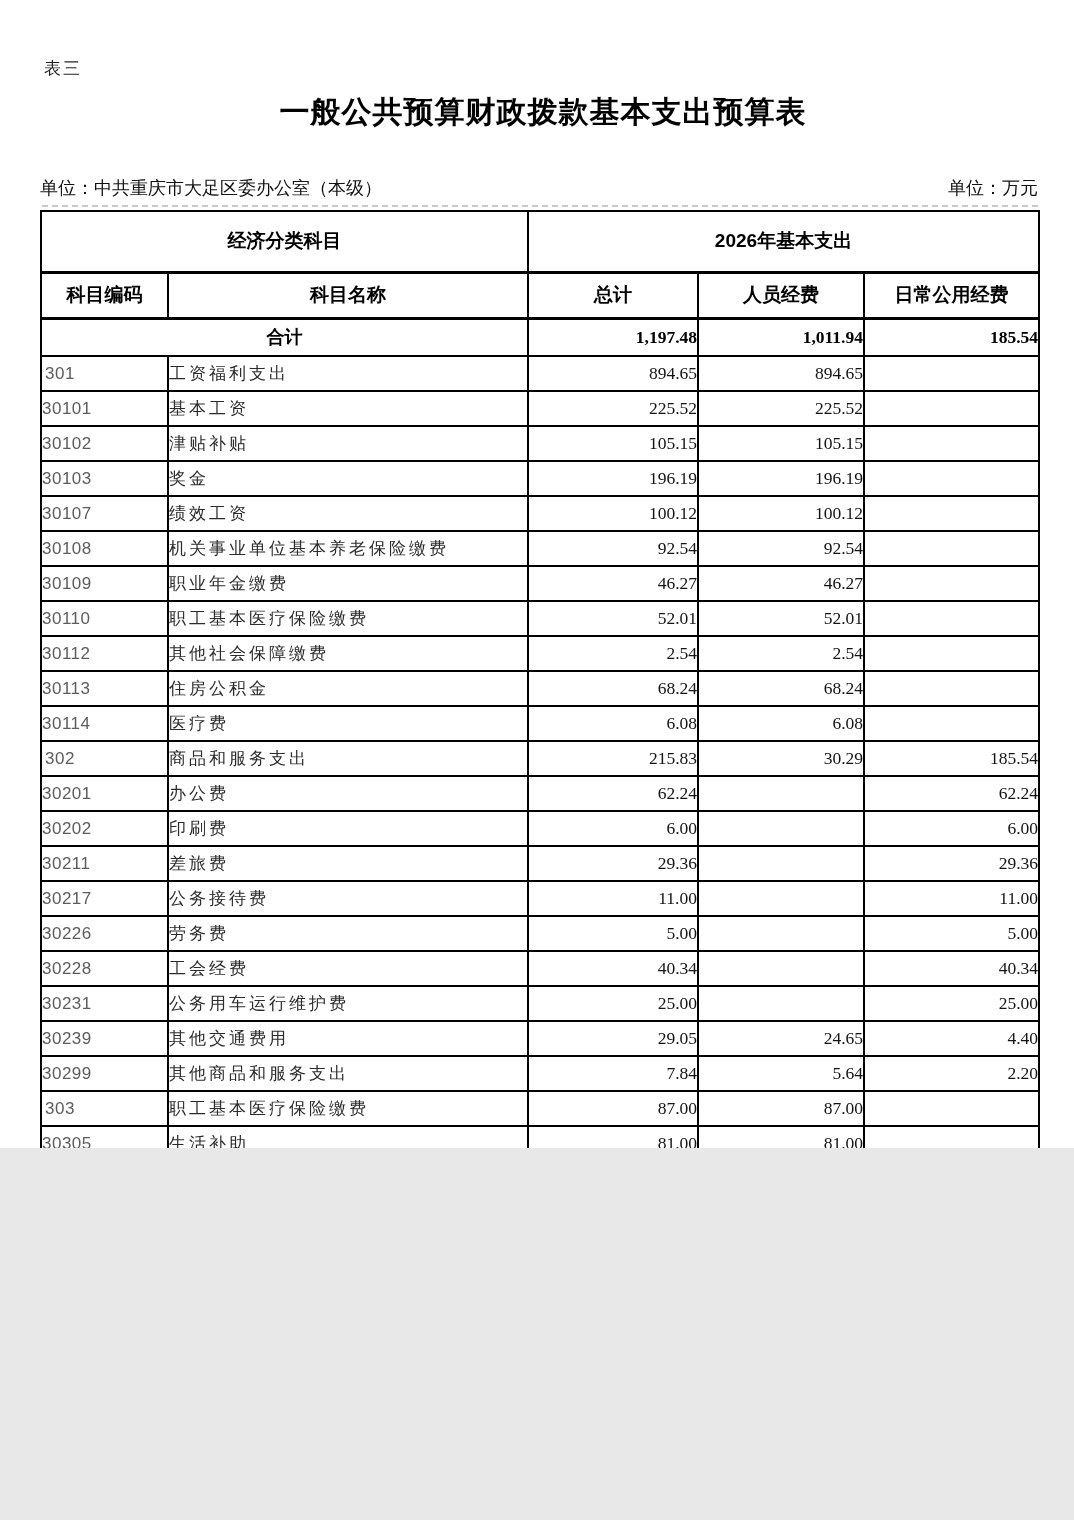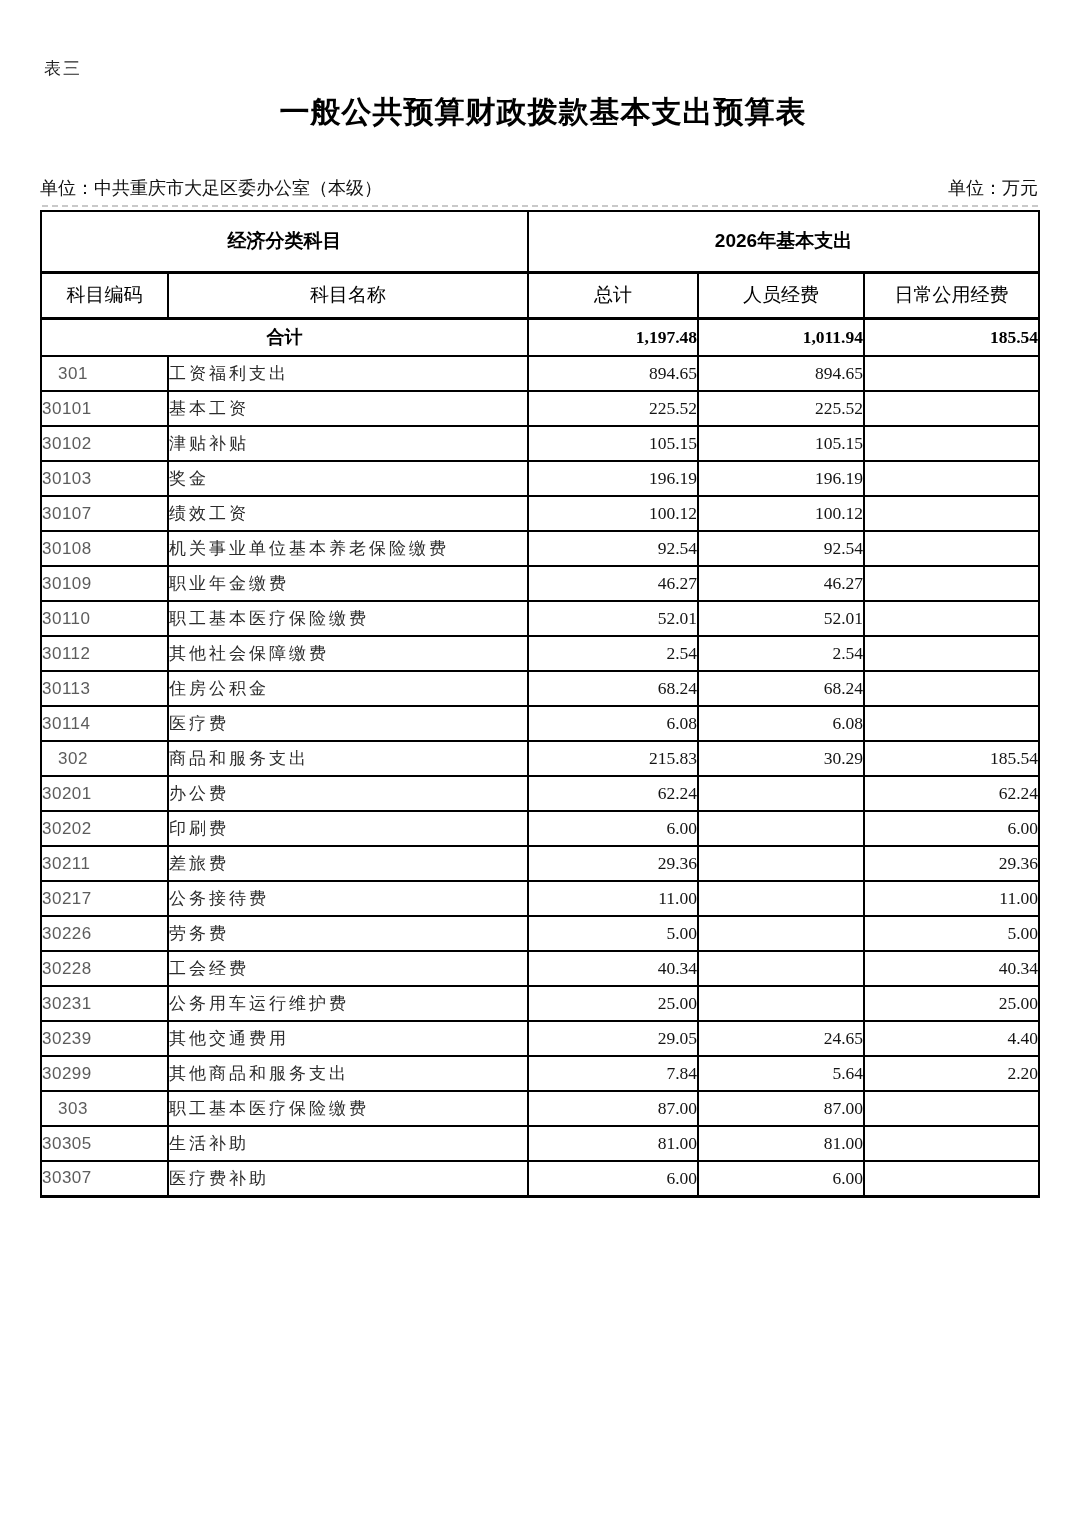--- a/index.html
+++ b/index.html
@@ -1,20 +1,20 @@
 <!DOCTYPE html>
 <html><head>
 <meta charset="utf-8">
 <style>
   * { box-sizing: border-box; }
   html, body { margin: 0; padding: 0; background: #e8e8e8; }
   .sheet {
     position: relative;
     width: 1074px;
-    height: 1520px;
+    height: 1148px;
     background: #ffffff;
     color: #000000;
     font-family: "Liberation Serif", serif;
     overflow: hidden;
   }
   .doc-tag {
     position: absolute;
     left: 44px;
     top: 57px;
     font-size: 17px;
@@ -73,21 +73,21 @@
     font-family: "Liberation Sans", sans-serif;
     font-weight: bold;
     font-size: 19px;
     text-align: center;
     border-bottom-width: 3px;
     color: #000000;
   }
   tr.col-row th {
     height: 46px;
     font-family: "Liberation Sans", sans-serif;
-    font-weight: normal;
+    font-weight: bold;
     font-size: 19px;
     text-align: center;
     border-bottom-width: 3px;
     color: #000000;
   }
   tr.total-row td { height: 38px; }
   tr.total-row td.label {
     text-align: center;
     font-family: "Liberation Sans", sans-serif;
     font-weight: bold;
@@ -101,21 +101,21 @@
   }
   tr.data-row td { height: 35px; }
   td.code {
     font-family: "Liberation Sans", sans-serif;
     font-size: 17px;
     color: #5c5c5c;
     text-align: left;
     padding-left: 11px;
     letter-spacing: 0.5px;
   }
-  td.code.lvl1 { padding-left: 16px; }
+  td.code.lvl1 { padding-left: 3px; }
   td.name {
     font-family: "Liberation Serif", serif;
     font-size: 17px;
     color: #2b2b2b;
     text-align: left;
     padding-left: 9px;
     letter-spacing: 3px;
     margin-left: 11px;
   }
   td.num {

